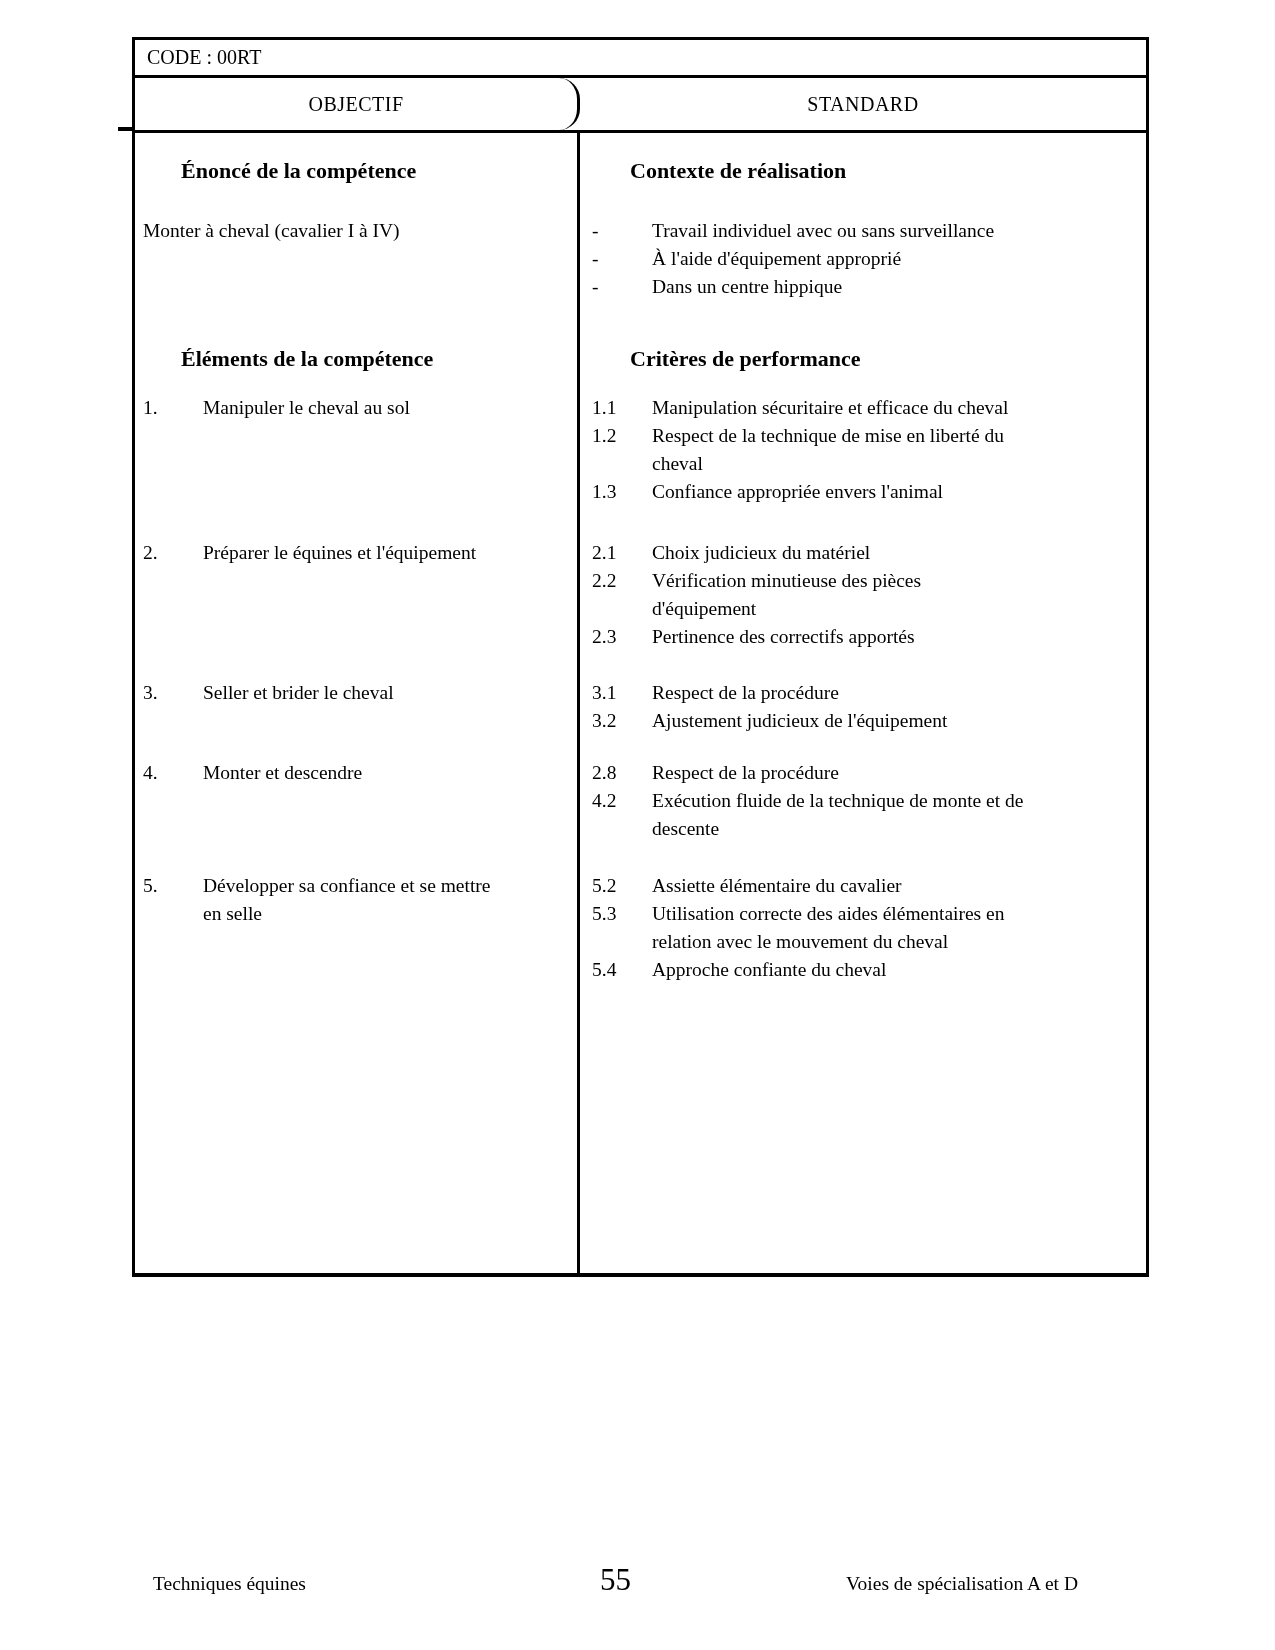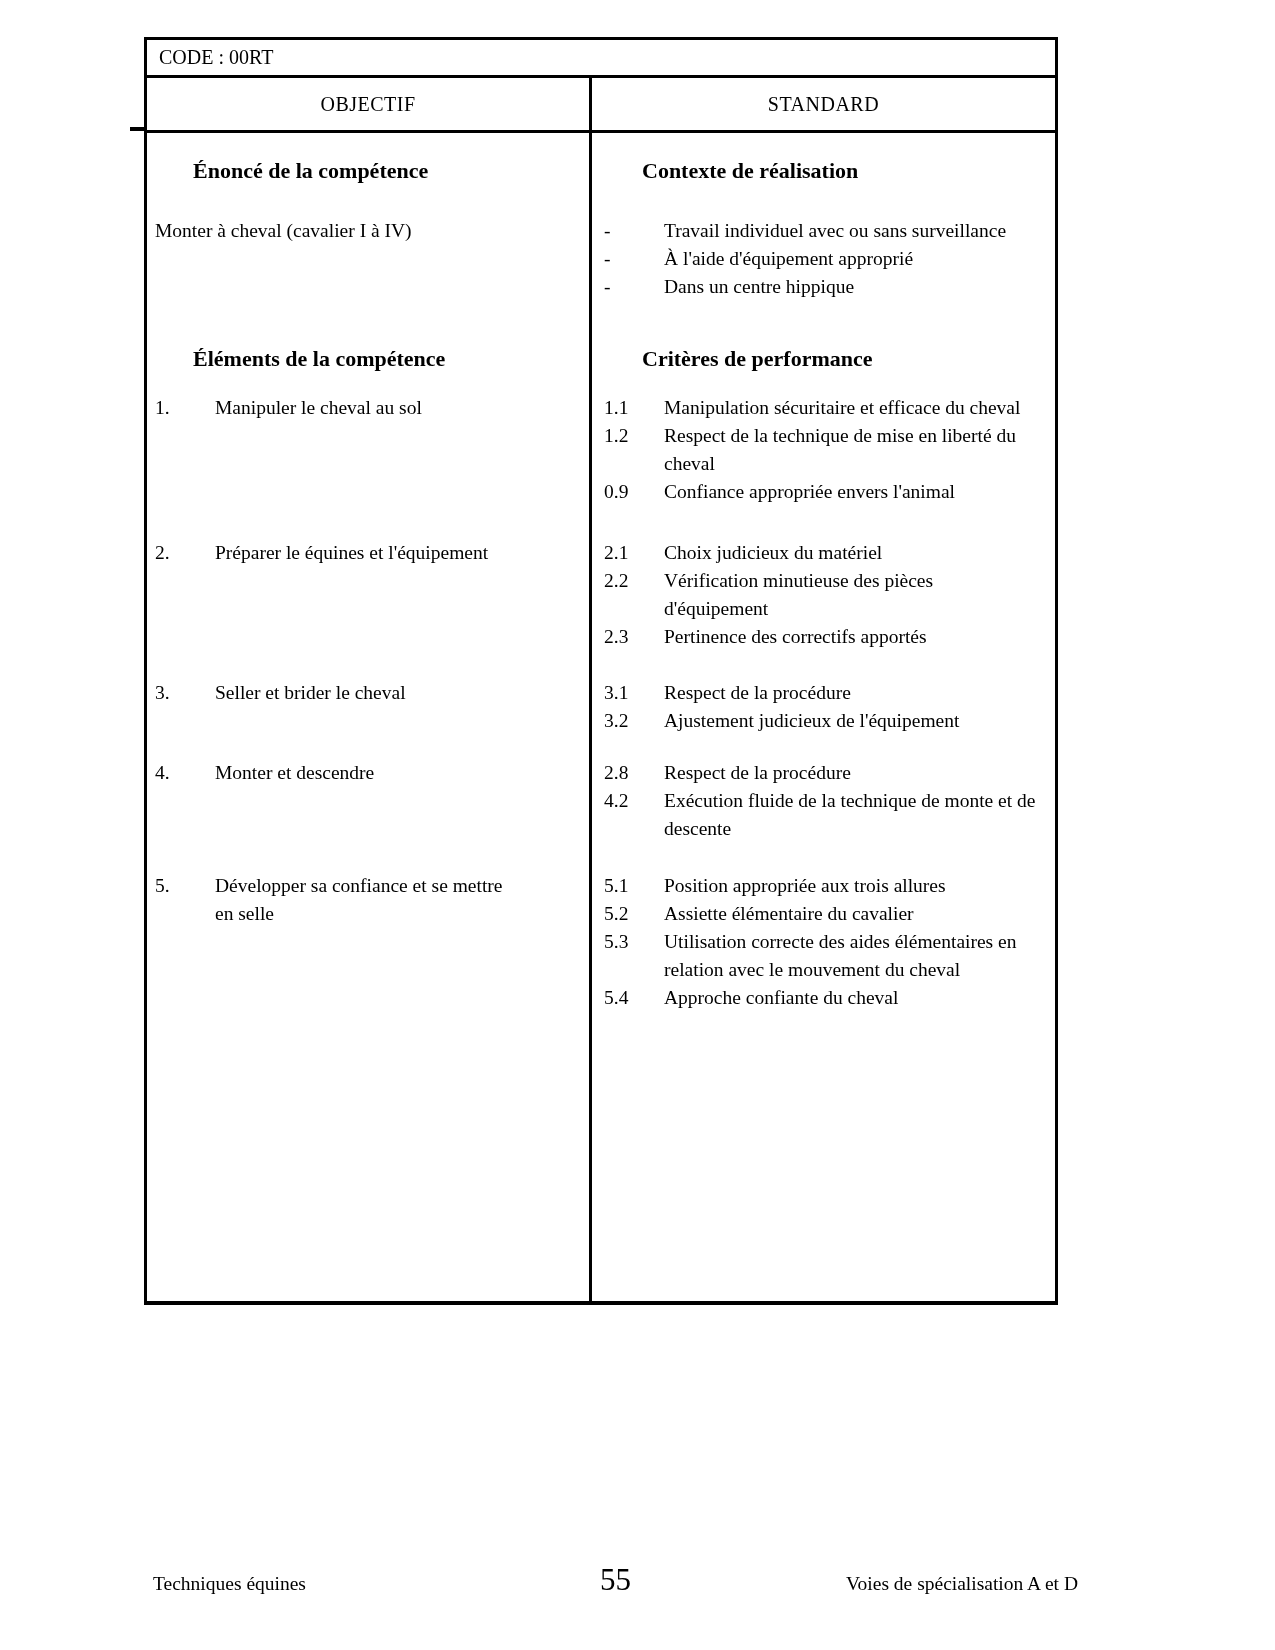--- a/index.html
+++ b/index.html
@@ -9,23 +9,23 @@
     height: 1650px;
     background: #ffffff;
     color: #000000;
     font-family: "Liberation Serif", "DejaVu Serif", serif;
     font-size: 19.5px;
     line-height: 28px;
     overflow: hidden;
   }
   .doc-table {
     position: absolute;
-    left: 144px;
+    left: 132px;
     top: 37px;
-    width: 914px;
+    width: 1017px;
     border: 3px solid #000;
     border-bottom-width: 4px;
     box-sizing: border-box;
     background: #fff;
   }
   .code-row {
     height: 35px;
     line-height: 34px;
     border-bottom: 3px solid #000;
     padding-left: 12px;
@@ -36,21 +36,21 @@
     height: 52px;
     border-bottom: 3px solid #000;
     box-sizing: content-box;
   }
   .header-cell {
     line-height: 52px;
     text-align: center;
     font-size: 20px;
     letter-spacing: 0.5px;
   }
-  .header-cell.hl { width: 445px; border-right: 3px solid #000; box-sizing: border-box; }
+  .header-cell.hl { width: 445px; border-right: 3px solid #000; box-sizing: border-box; border-radius: 21px; }
   .header-cell.hr { flex: 1; }
   .main-grid {
     display: grid;
     grid-template-columns: 445px 1fr;
   }
   .lc {
     border-right: 3px solid #000;
     box-sizing: border-box;
     padding-left: 8px;
   }
@@ -154,21 +154,21 @@
           </span>
         </div>
         <div class="item">
           <span class="num">1.2</span>
           <span class="txt">
             <div class="line">Respect de la technique de mise en liberté du</div>
             <div class="line">cheval</div>
           </span>
         </div>
         <div class="item">
-          <span class="num">0.9</span>
+          <span class="num">1.3</span>
           <span class="txt">
             <div class="line">Confiance appropriée envers l'animal</div>
           </span>
         </div>
       </div>
 
       <div class="lc pt33">
         <div class="item">
           <span class="num">2.</span>
           <span class="txt">
@@ -248,26 +248,20 @@
       <div class="lc pt29">
         <div class="item">
           <span class="num">5.</span>
           <span class="txt">
             <div class="line">Développer sa confiance et se mettre</div>
             <div class="line">en selle</div>
           </span>
         </div>
       </div>
       <div class="rc pt29">
-        <div class="item">
-          <span class="num">5.1</span>
-          <span class="txt">
-            <div class="line">Position appropriée aux trois allures</div>
-          </span>
-        </div>
         <div class="item">
           <span class="num">5.2</span>
           <span class="txt">
             <div class="line">Assiette élémentaire du cavalier</div>
           </span>
         </div>
         <div class="item">
           <span class="num">5.3</span>
           <span class="txt">
             <div class="line">Utilisation correcte des aides élémentaires en</div>

